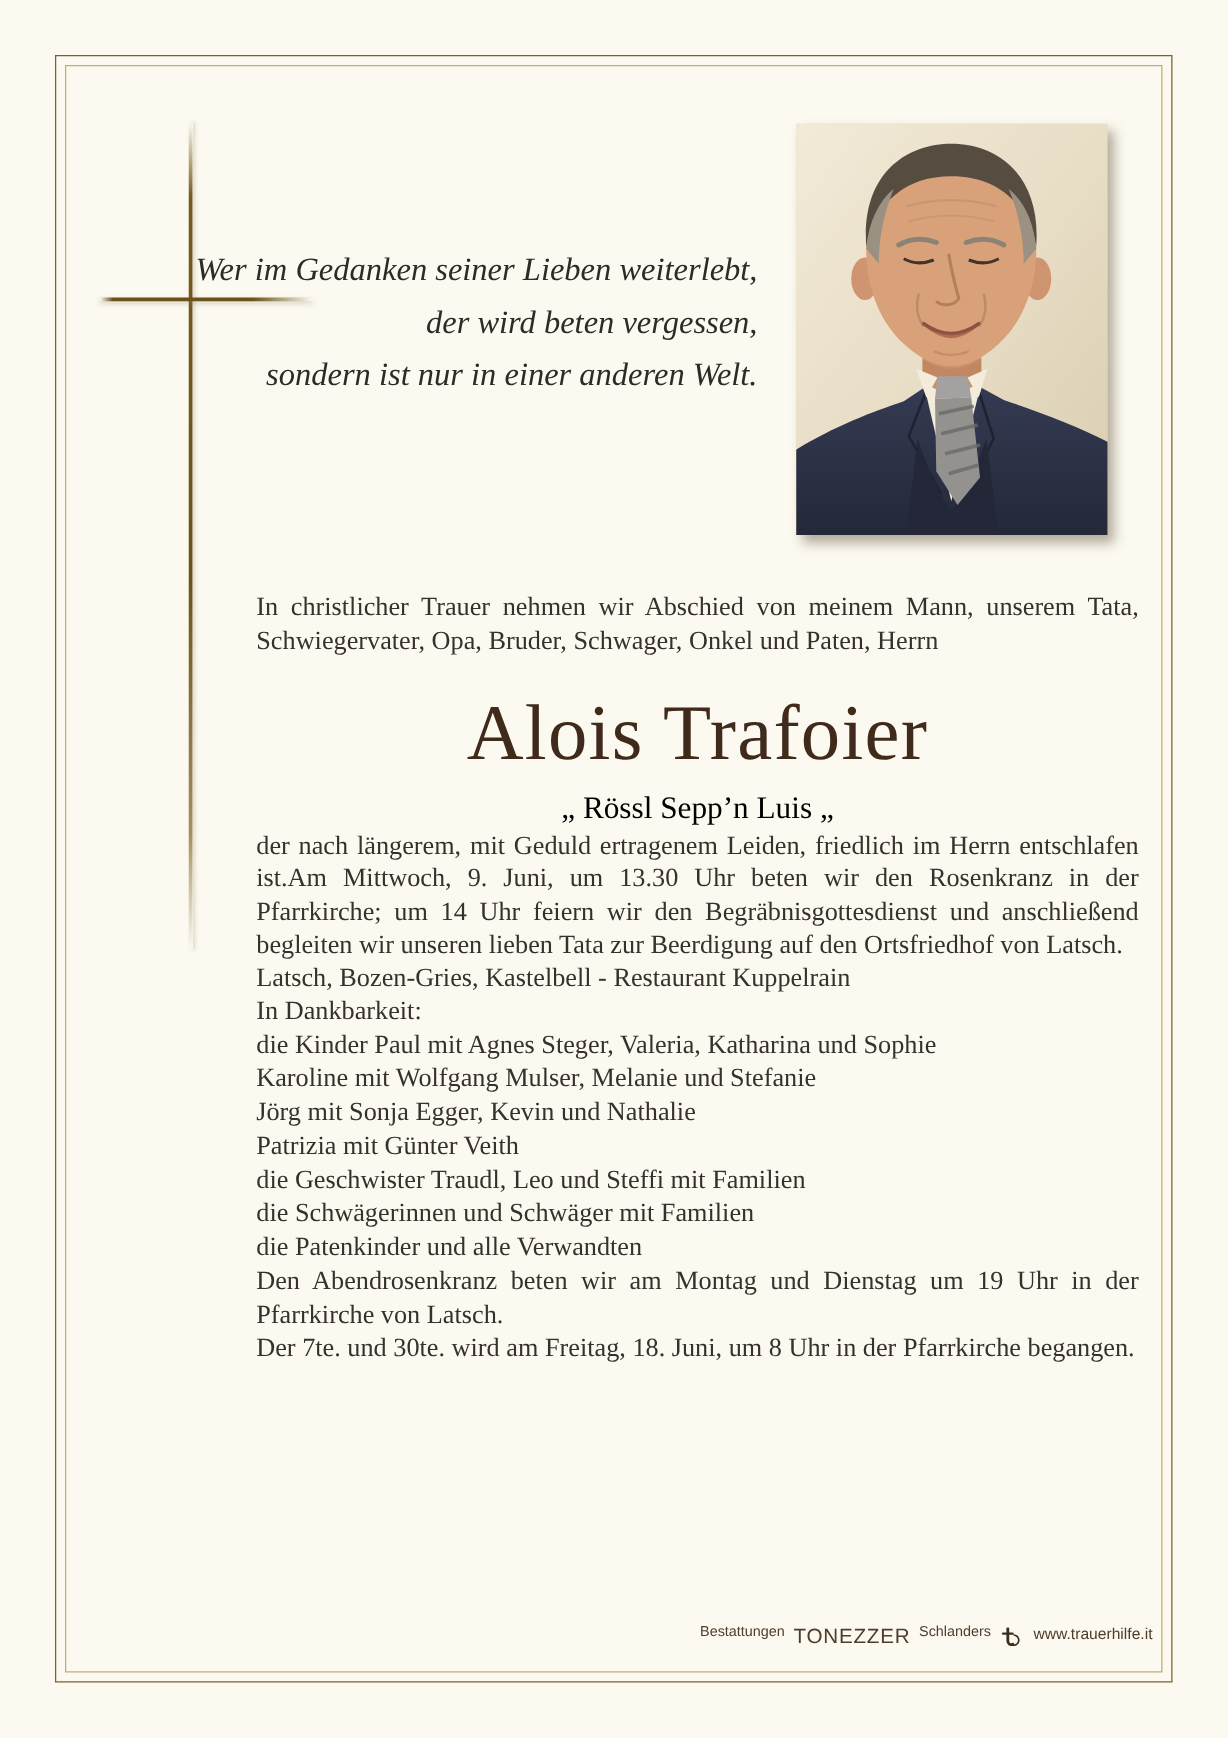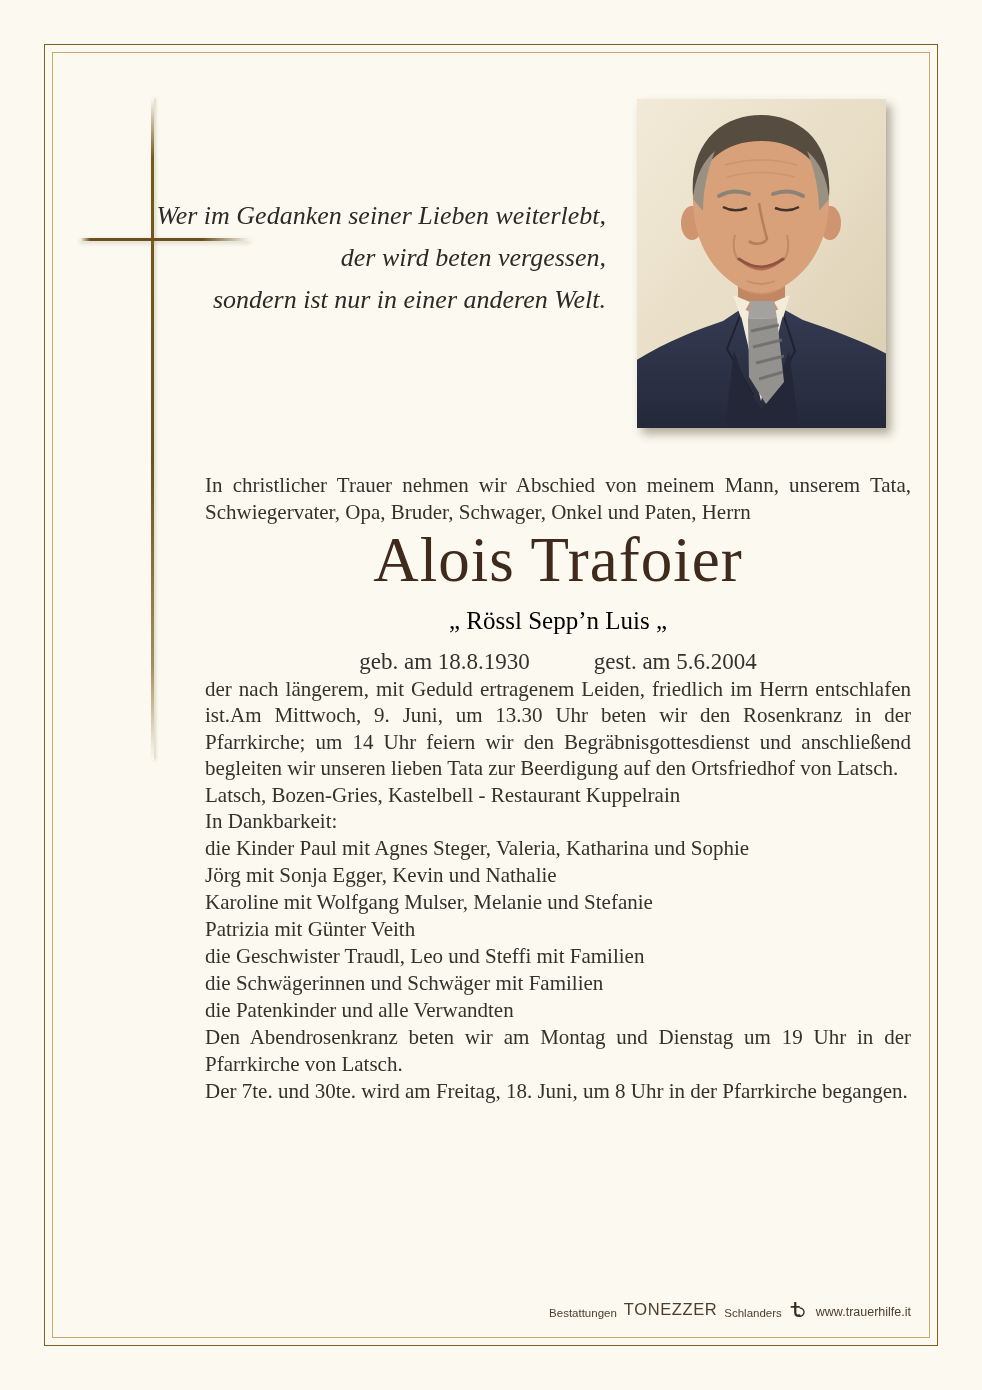--- a/index.html
+++ b/index.html
@@ -21,31 +21,31 @@
   .quote{position:absolute;left:140px;top:195px;width:466px;text-align:right;
     font-style:italic;font-size:26px;line-height:42px;color:#2d2b27;}
   
   .photo{position:absolute;left:637px;top:99px;width:249px;height:329px;
     background:#e7dcc4;box-shadow:5px 6px 9px rgba(90,75,50,.45);}
   .photo svg{display:block;}
   
   .column{position:absolute;left:205px;top:472px;width:706px;font-size:21px;line-height:26.5px;}
   .column p{margin:0;}
   .just{text-align:justify;}
-  .name{text-align:center;font-size:63px;line-height:1.12;color:#3f2a1b;letter-spacing:1px;}
+  .name{margin-top:26px;text-align:center;font-size:63px;line-height:1.12;color:#3f2a1b;letter-spacing:1px;}
   .nickname{margin-top:9px;text-align:center;font-size:25px;line-height:32px;color:#000000;}
   .dates{margin-top:11px;display:flex;justify-content:center;gap:64px;font-size:23px;line-height:28px;}
   .announce{margin-top:10px;}
   .places{margin-top:14px;}
   .grat-head{margin-top:20px;}
   .grat-line{line-height:27px;}
   .closing1{margin-top:10px;line-height:27px;}
   .closing2{line-height:27px;}
   
-  .footer{position:absolute;top:1300px;right:71px;display:flex;align-items:flex-end;gap:7px;
+  .footer{position:absolute;top:1300px;right:60px;display:flex;align-items:flex-start;gap:7px;
     font-family:"Liberation Sans",sans-serif;color:#4e3d2b;white-space:nowrap;}
   .f-pre,.f-loc{font-size:11.5px;}
   .f-brand{font-size:16.5px;letter-spacing:.6px;}
   .f-url{font-size:12.5px;margin-left:3px;}
   .f-logo{align-self:center;transform:translateY(2px);}
 </style>
 </head>
 <body>
 
 <div class="card">
@@ -106,31 +106,27 @@
       <path d="M102 160 Q124 176 146 160" stroke="#8e5340" stroke-width="3" fill="none" stroke-linecap="round"></path>
       <path d="M104 163 Q124 174 144 163 Q124 180 104 163 Z" fill="#a9624c" opacity=".8"></path>
       <path d="M110 182 Q124 188 138 182" stroke="#c08a66" stroke-width="1.8" fill="none" opacity=".8"></path>
     </svg>
   </div>
 
   <div class="column">
     <p class="just">In christlicher Trauer nehmen wir Abschied von meinem Mann, unserem Tata, Schwiegervater, Opa, Bruder, Schwager, Onkel und Paten, Herrn</p>
     <div class="name">Alois Trafoier</div>
     <div class="nickname">„ Rössl Sepp’n Luis „</div>
-    <div class="dates">
-      <span>geb. am 18.8.1930</span>
-      <span>gest. am 5.6.2004</span>
-    </div>
     <p class="just announce">der nach längerem, mit Geduld ertragenem Leiden, friedlich im Herrn entschlafen ist.Am Mittwoch, 9. Juni, um 13.30 Uhr beten wir den Rosenkranz in der Pfarrkirche; um 14 Uhr feiern wir den Begräbnisgottesdienst und anschließend begleiten wir unseren lieben Tata zur Beerdigung auf den Ortsfriedhof von Latsch.</p>
     <p class="places">Latsch, Bozen-Gries, Kastelbell - Restaurant Kuppelrain</p>
     <p class="grat-head">In Dankbarkeit:</p>
     <div>
       <div class="grat-line">die Kinder Paul mit Agnes Steger, Valeria, Katharina und Sophie</div>
+      <div class="grat-line">Karoline mit Wolfgang Mulser, Melanie und Stefanie</div>
       <div class="grat-line">Jörg mit Sonja Egger, Kevin und Nathalie</div>
-      <div class="grat-line">Karoline mit Wolfgang Mulser, Melanie und Stefanie</div>
       <div class="grat-line">Patrizia mit Günter Veith</div>
       <div class="grat-line">die Geschwister Traudl, Leo und Steffi mit Familien</div>
       <div class="grat-line">die Schwägerinnen und Schwäger mit Familien</div>
       <div class="grat-line">die Patenkinder und alle Verwandten</div>
     </div>
     <p class="just closing1">Den Abendrosenkranz beten wir am Montag und Dienstag um 19 Uhr in der Pfarrkirche von Latsch.</p>
     <p class="closing2">Der 7te. und 30te. wird am Freitag, 18. Juni, um 8 Uhr in der Pfarrkirche begangen.</p>
   </div>
 
   <div class="footer">

